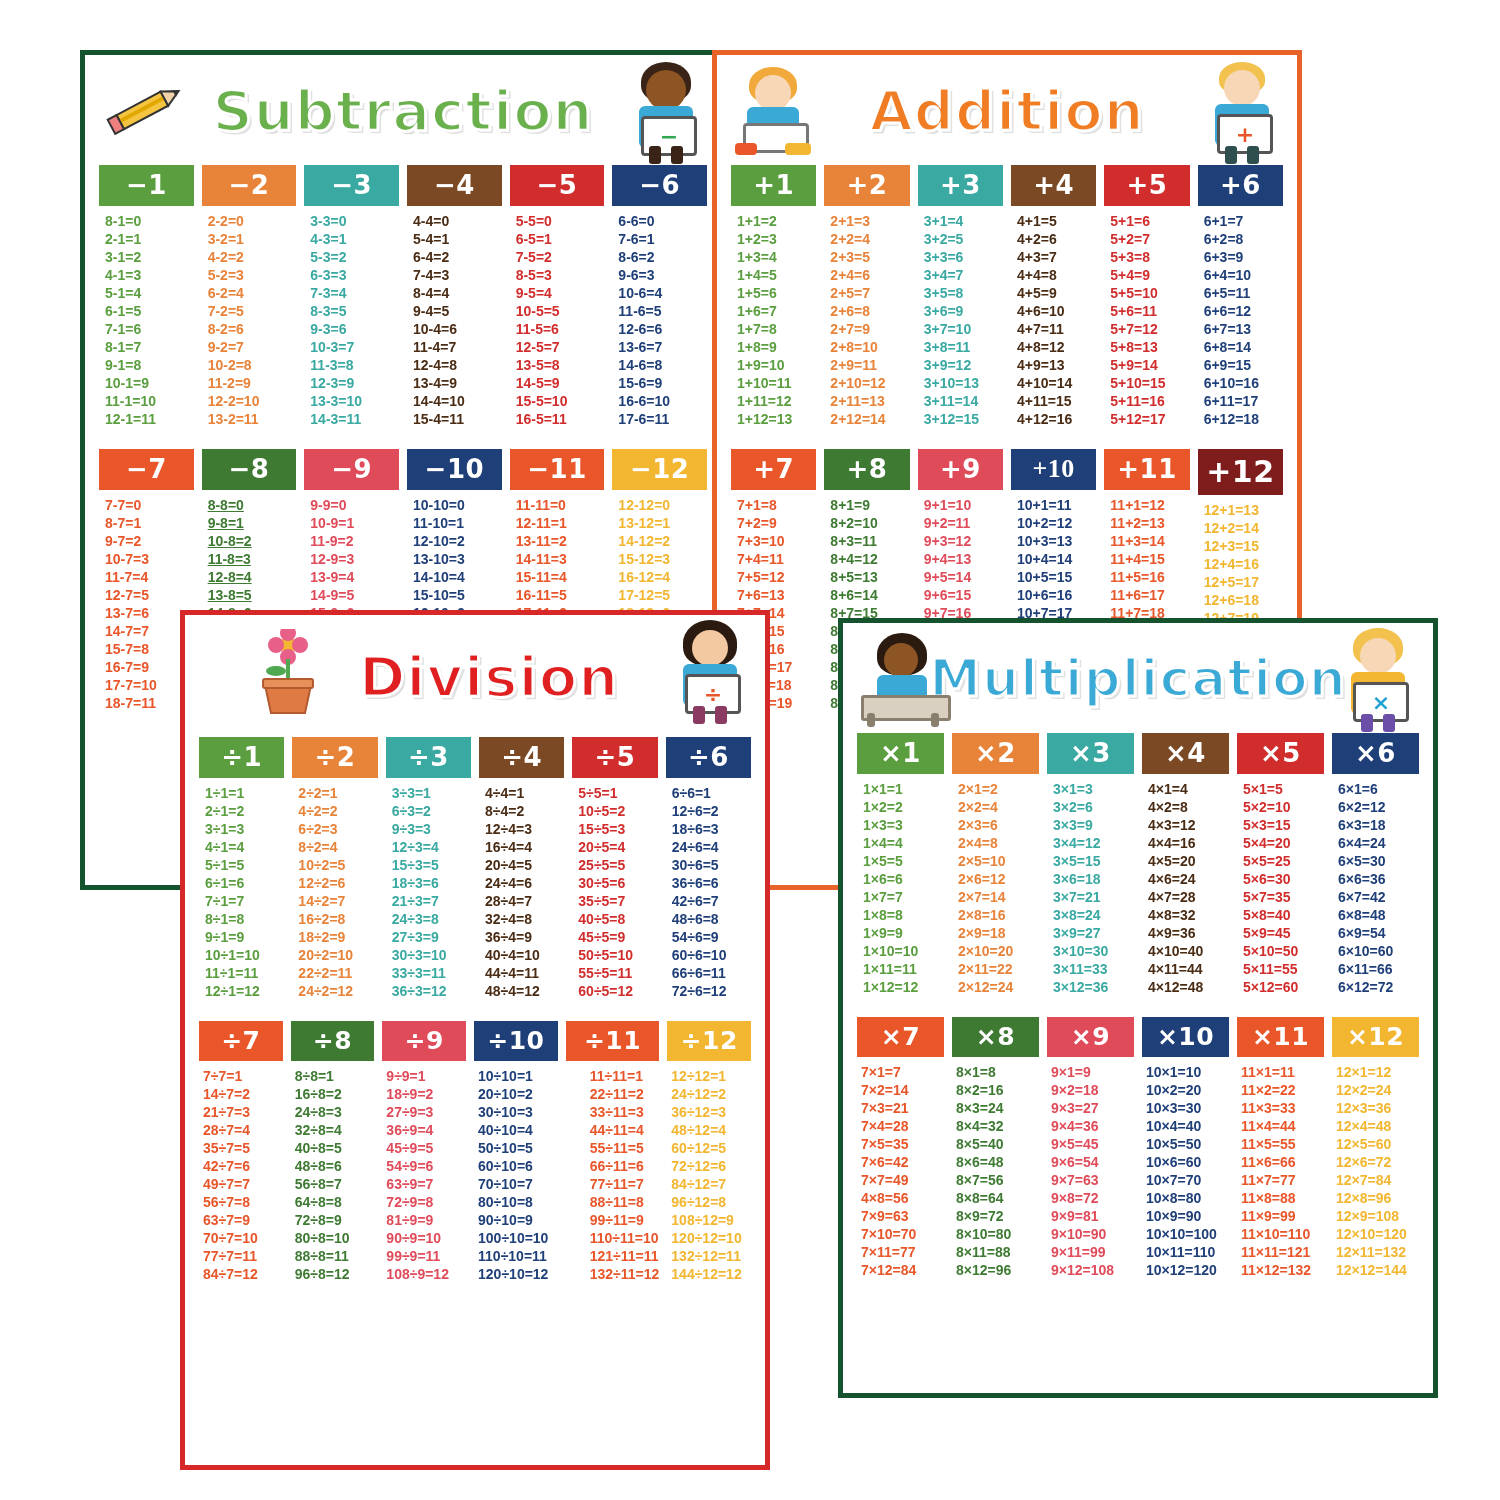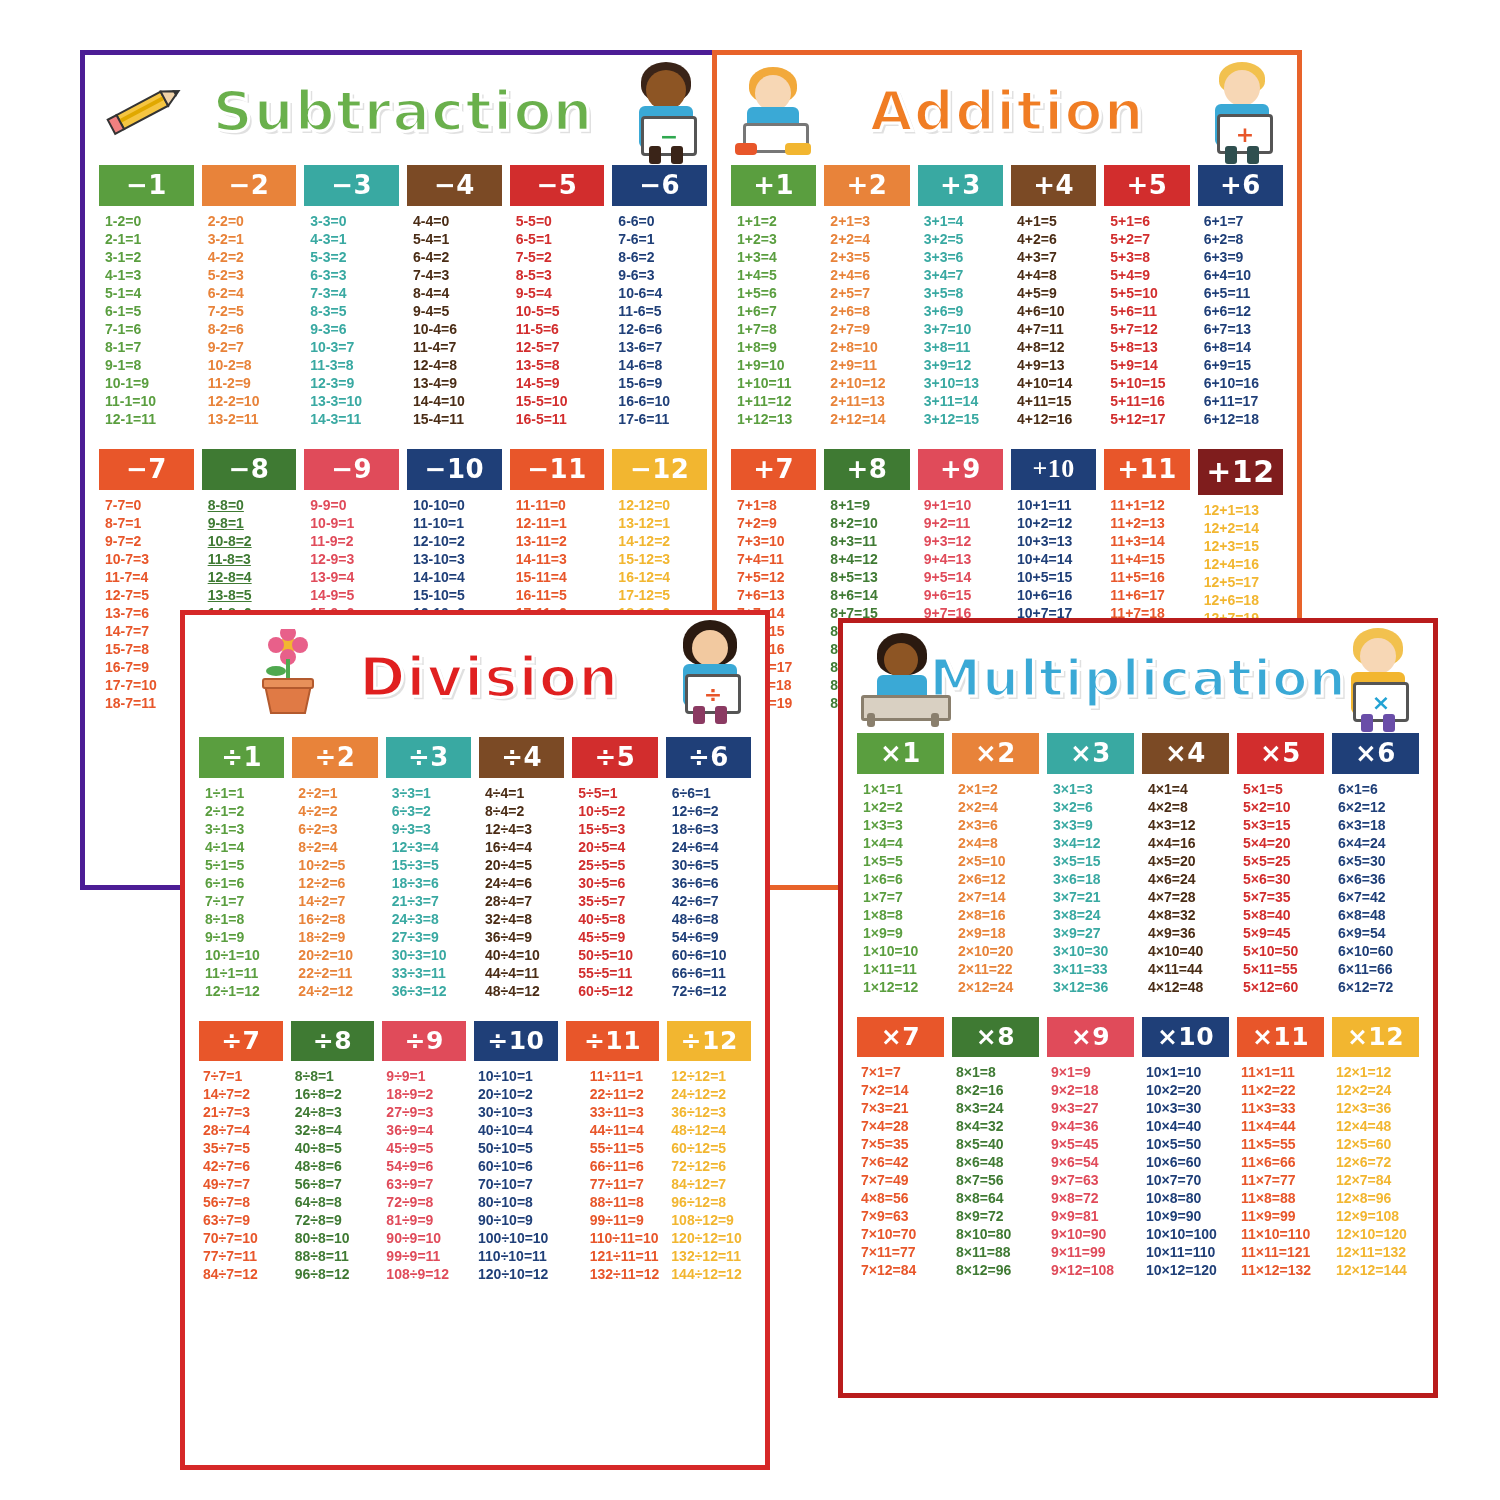--- a/index.html
+++ b/index.html
@@ -40,21 +40,21 @@
 
   .pencil{position:absolute;}
   .flower{position:absolute;}
 
   
   .cell,.colhead{user-select:none;}
 </style>
 </head>
 <body>
 
-<div class="poster" id="poster-subtraction" style="left:80px;top:50px;width:646px;height:840px;border:5px solid #4c1d95;">
+<div class="poster" id="poster-subtraction" style="left:80px;top:50px;width:646px;height:840px;border:5px solid #14532d;">
   <div class="titlerow" style="height:110px;">
 
     <div class="pencil" style="left:18px;top:24px;width:85px;height:60px;">
       <svg width="85" height="60" viewBox="0 0 85 60">
         <g transform="rotate(-28 42 30)">
           <rect x="14" y="22" width="50" height="16" fill="#f5c542" stroke="#333" stroke-width="2"></rect>
           <rect x="14" y="27" width="50" height="4" fill="#e0a800"></rect>
           <polygon points="64,22 80,30 64,38" fill="#f0d2a8" stroke="#333" stroke-width="2"></polygon>
           <polygon points="75,26 80,30 75,34" fill="#333"></polygon>
           <rect x="4" y="22" width="10" height="16" fill="#f08080" stroke="#333" stroke-width="2"></rect>
@@ -71,21 +71,21 @@
       <div class="leg" style="left:28px;top:86px;width:12px;height:18px;background:#3a2418;"></div>
       <div class="leg" style="left:50px;top:86px;width:12px;height:18px;background:#3a2418;"></div>
     </div>
   </div>
 
   <div class="grid" style="padding:0 14px;">
 
     <div class="col">
       <div class="colhead" style="background:#5a9e3f;font-size:26px;">−1</div>
       <div class="cells" style="color:#5a9e3f;font-size:14px;padding-left:6px;">
-        <div class="cell">1-2=0</div>
+        <div class="cell">8-1=0</div>
         <div class="cell">2-1=1</div>
         <div class="cell">3-1=2</div>
         <div class="cell">4-1=3</div>
         <div class="cell">5-1=4</div>
         <div class="cell">6-1=5</div>
         <div class="cell">7-1=6</div>
         <div class="cell">8-1=7</div>
         <div class="cell">9-1=8</div>
         <div class="cell">10-1=9</div>
         <div class="cell">11-1=10</div>
@@ -749,21 +749,21 @@
         <div class="cell">96÷12=8</div>
         <div class="cell">108÷12=9</div>
         <div class="cell">120÷12=10</div>
         <div class="cell">132÷12=11</div>
         <div class="cell">144÷12=12</div>
       </div>
     </div>
   </div>
 </div>
 
-<div class="poster" id="poster-multiplication" style="left:838px;top:618px;width:600px;height:780px;border:5px solid #b91c1c;z-index:6;">
+<div class="poster" id="poster-multiplication" style="left:838px;top:618px;width:600px;height:780px;border:5px solid #14532d;z-index:6;">
   <div class="titlerow" style="height:110px;">
     <div class="kid mascot left" style="width:100px;height:96px;top:10px;">
       <div class="hair" style="left:24px;top:0px;width:50px;height:42px;background:#2b1a10;"></div>
       <div class="head" style="left:31px;top:10px;width:34px;height:34px;background:#8d5524;"></div>
       <div class="body" style="left:24px;top:42px;width:50px;height:26px;background:#3aa9d6;"></div>
       <div class="board" style="left:8px;top:62px;width:84px;height:20px;background:#d9d0c2;border-color:#8a7f6d;border-radius:3px;"></div>
       <div class="leg" style="left:14px;top:80px;width:8px;height:14px;background:#8a7f6d;"></div>
       <div class="leg" style="left:78px;top:80px;width:8px;height:14px;background:#8a7f6d;"></div>
     </div>
     <div class="title" style="font-size:52px;color:#3aa9d6;-webkit-text-stroke:3px #ffffff;text-shadow:3px 3px 0 rgba(0,0,0,0.12);">Multiplication</div>

